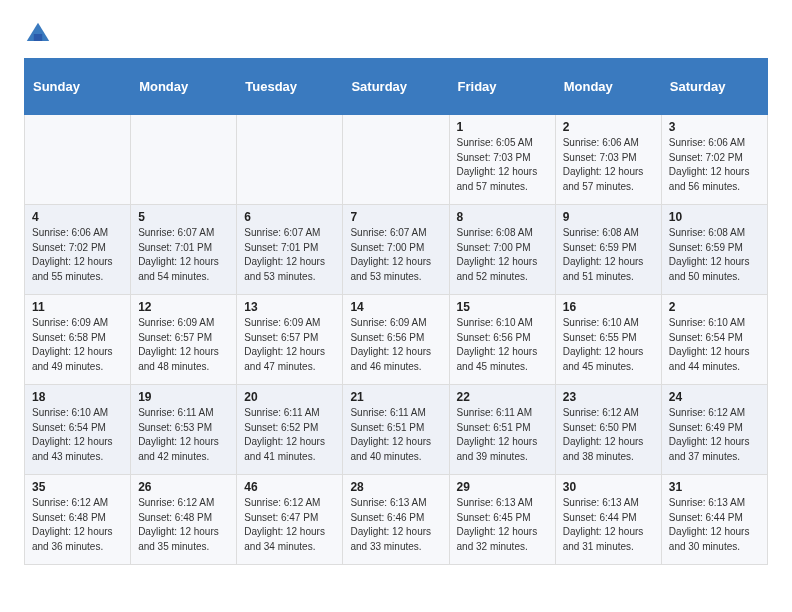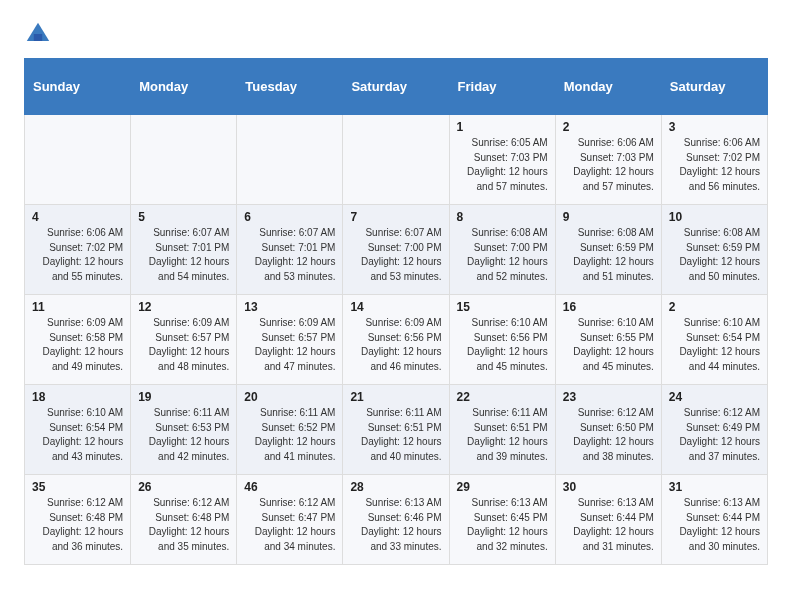--- a/index.html
+++ b/index.html
@@ -82,21 +82,20 @@
     }
     .day-number {
       font-weight: bold;
       font-size: 12px;
       margin-bottom: 2px;
     }
     .day-info {
       font-size: 10px;
       color: #333;
       line-height: 1.45;
-      text-align: right;
     }
     .empty-cell {
       background-color: #f7f8fb !important;
     }
   </style>
 </head>
 <body>
 
 <div class="page">
   <div class="header">

